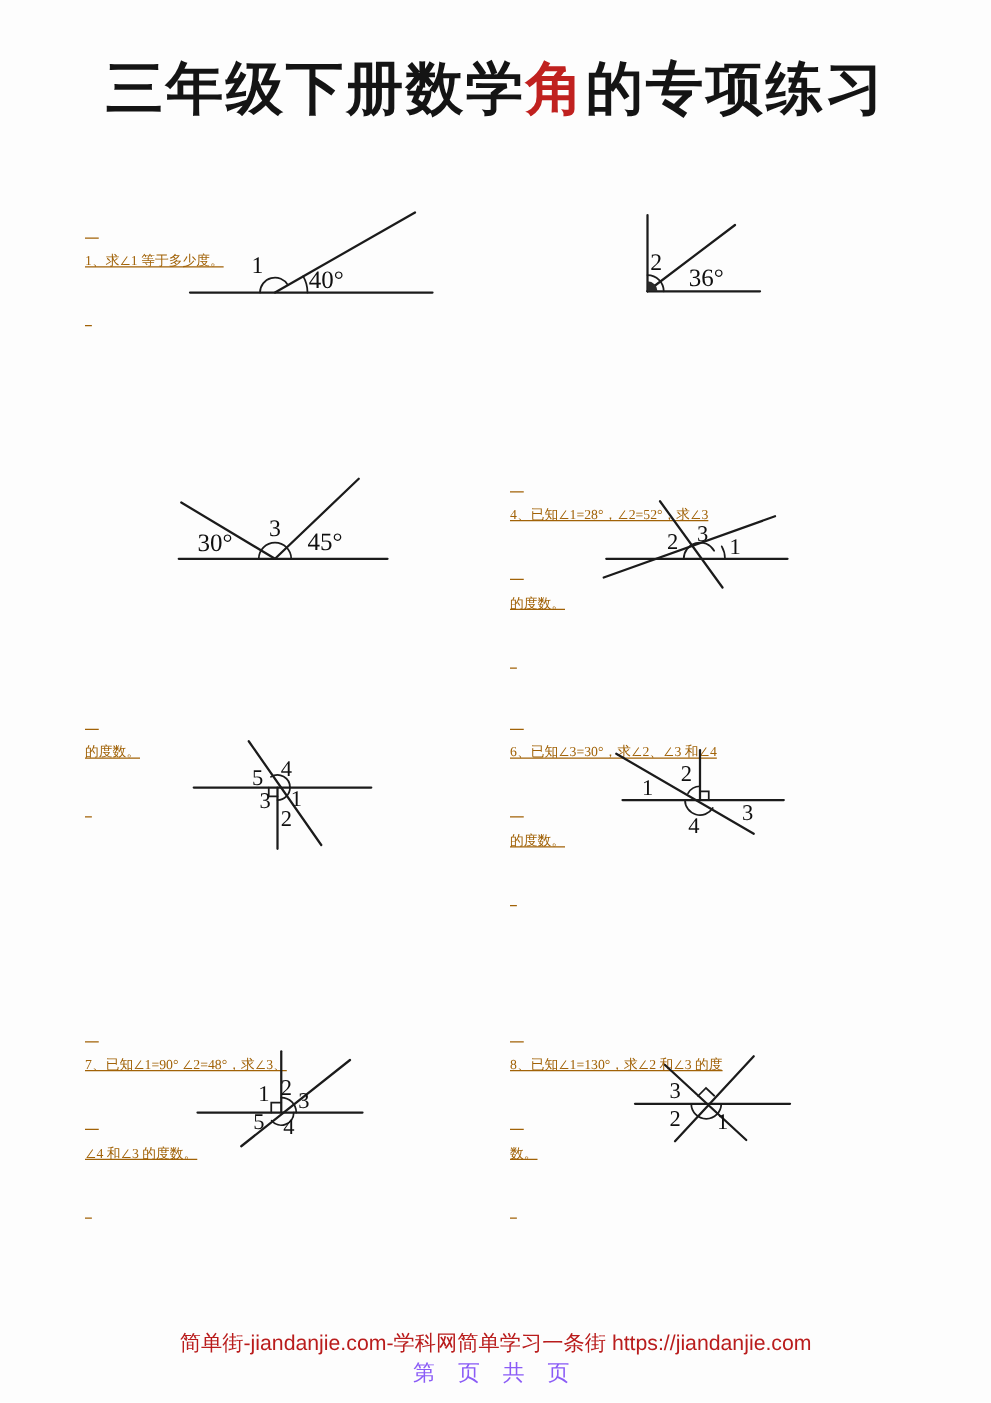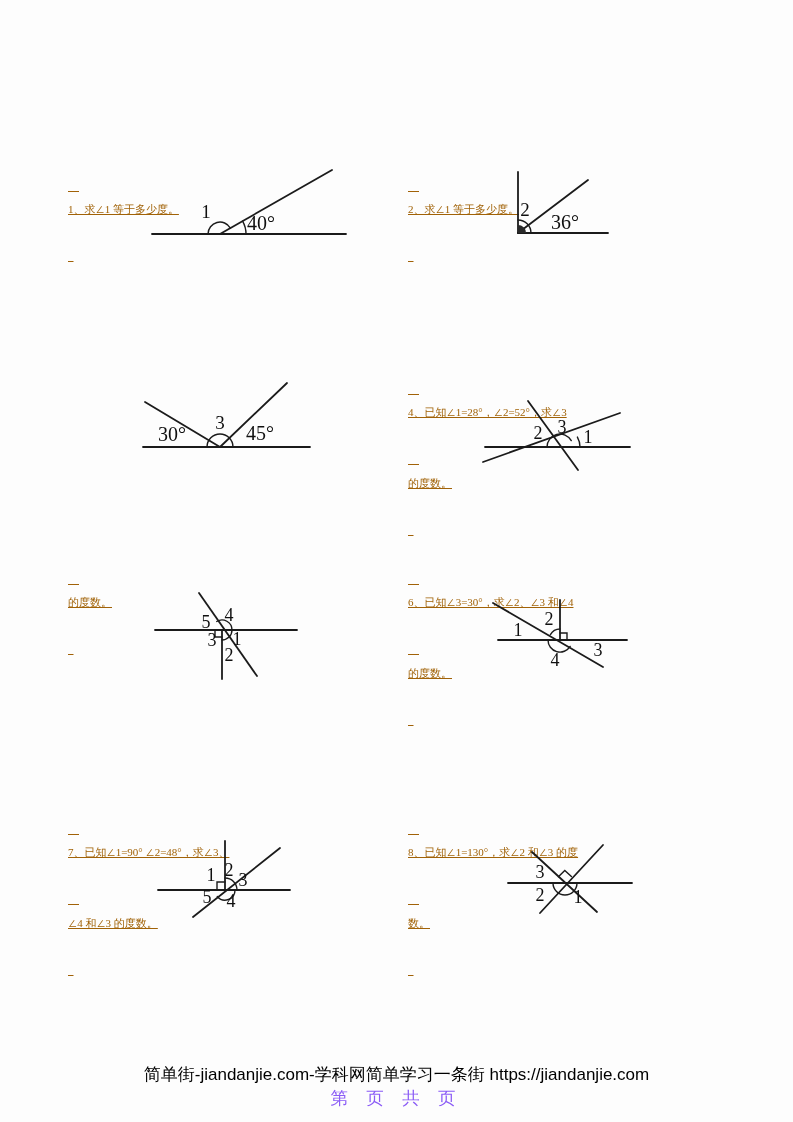--- a/index.html
+++ b/index.html
@@ -18,45 +18,43 @@
   svg.diagram .main { stroke-width:1.8; }
   svg.diagram .arc  { stroke-width:1.4; }
   svg.diagram .mark { stroke-width:1.4; }
   svg.diagram .wedge { fill:#2a2a2a; stroke:none; }
   svg.diagram text { fill:#101010; font-family:"Liberation Serif", serif; text-anchor:middle; }
   .lab  { font-size:20px; }
   .labm { font-size:19px; }
   .labs { font-size:18px; }
 
   .footer-site { position:absolute; top:1063px; left:0; width:100%; text-align:center;
-                 font-family:"Liberation Sans", sans-serif; font-size:17px; color:#000000; }
+                 font-family:"Liberation Sans", sans-serif; font-size:17px; color:#b91c1c; }
   .footer-page { position:absolute; top:1086px; left:0; width:100%; text-align:center;
                  font-size:17.5px; color:#8b5cf6; letter-spacing:7px; }
 </style>
 </head>
 <body>
 
 <div class="page">
 
+  <h1 class="title"><span>三年级下册数学</span><span style="color: rgb(192, 33, 31);">角</span><span>的专项练习</span></h1>
 
   <div class="ptext" style="left:68px; top:151px;">
     <div>1、求∠1 等于多少度。</div>
   </div>
   <svg class="diagram" style="left:145px; top:160px;" width="205" height="85" viewBox="0 0 205 85">
     <line class="main" x1="7" y1="74" x2="201" y2="74"></line>
     <line class="main" x1="75" y1="74" x2="187" y2="10"></line>
     <path class="arc" d="M63,74 A12,12 0 0 1 85.4,68.1"></path>
     <path class="arc" d="M101,74 A26,26 0 0 0 97.6,61.1"></path>
     <text class="labm" x="61" y="58">1</text>
     <text class="lab" x="116" y="70">40°</text>
   </svg>
 
-  <div class="ptext" style="left:408px; top:151px;">
-    <div>2、求∠1 等于多少度。</div>
-  </div>
   <svg class="diagram" style="left:495px; top:165px;" width="125" height="85" viewBox="0 0 125 85">
     <line class="main" x1="23" y1="68" x2="23" y2="7"></line>
     <line class="main" x1="23" y1="68" x2="113" y2="68"></line>
     <line class="main" x1="23" y1="68" x2="93" y2="15"></line>
     <path class="arc" d="M23,55 A13,13 0 0 1 36,68"></path>
     <path class="wedge" d="M23,68 L23,60 A8,8 0 0 1 31,68 Z"></path>
     <text class="labm" x="30" y="51">2</text>
     <text class="lab" x="70" y="64">36°</text>
   </svg>
 

